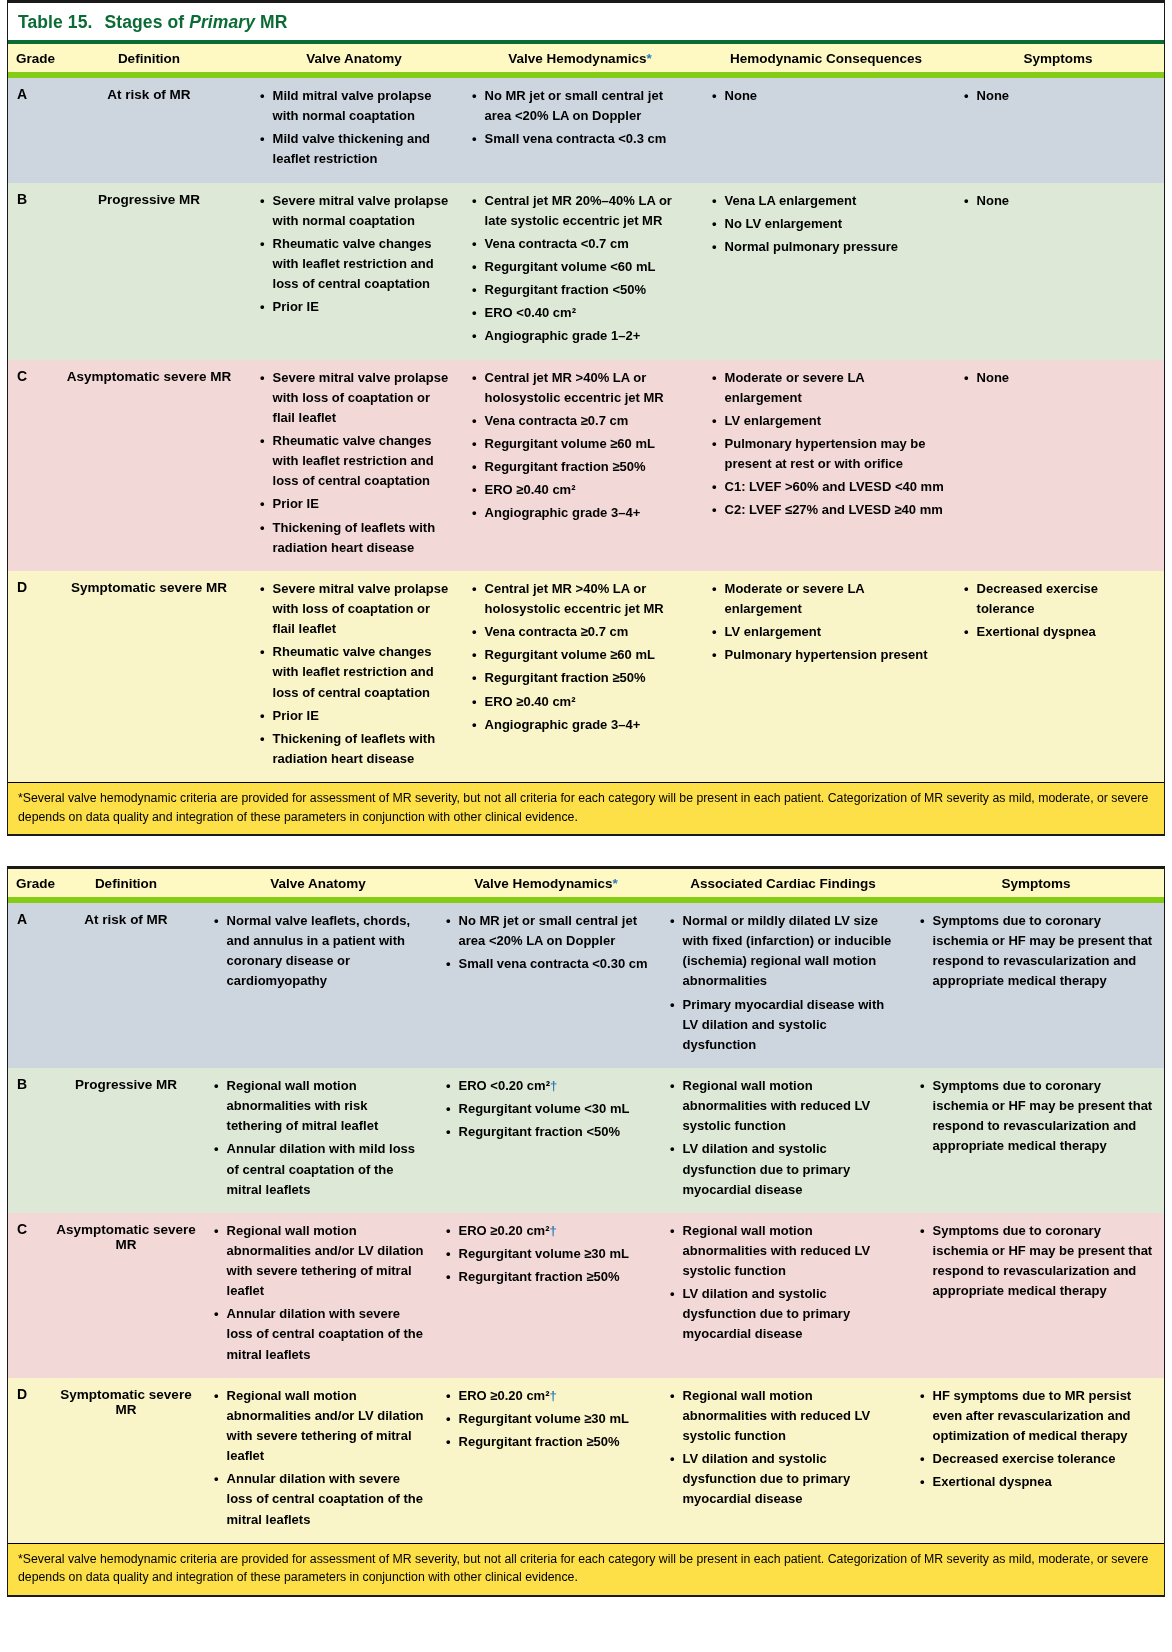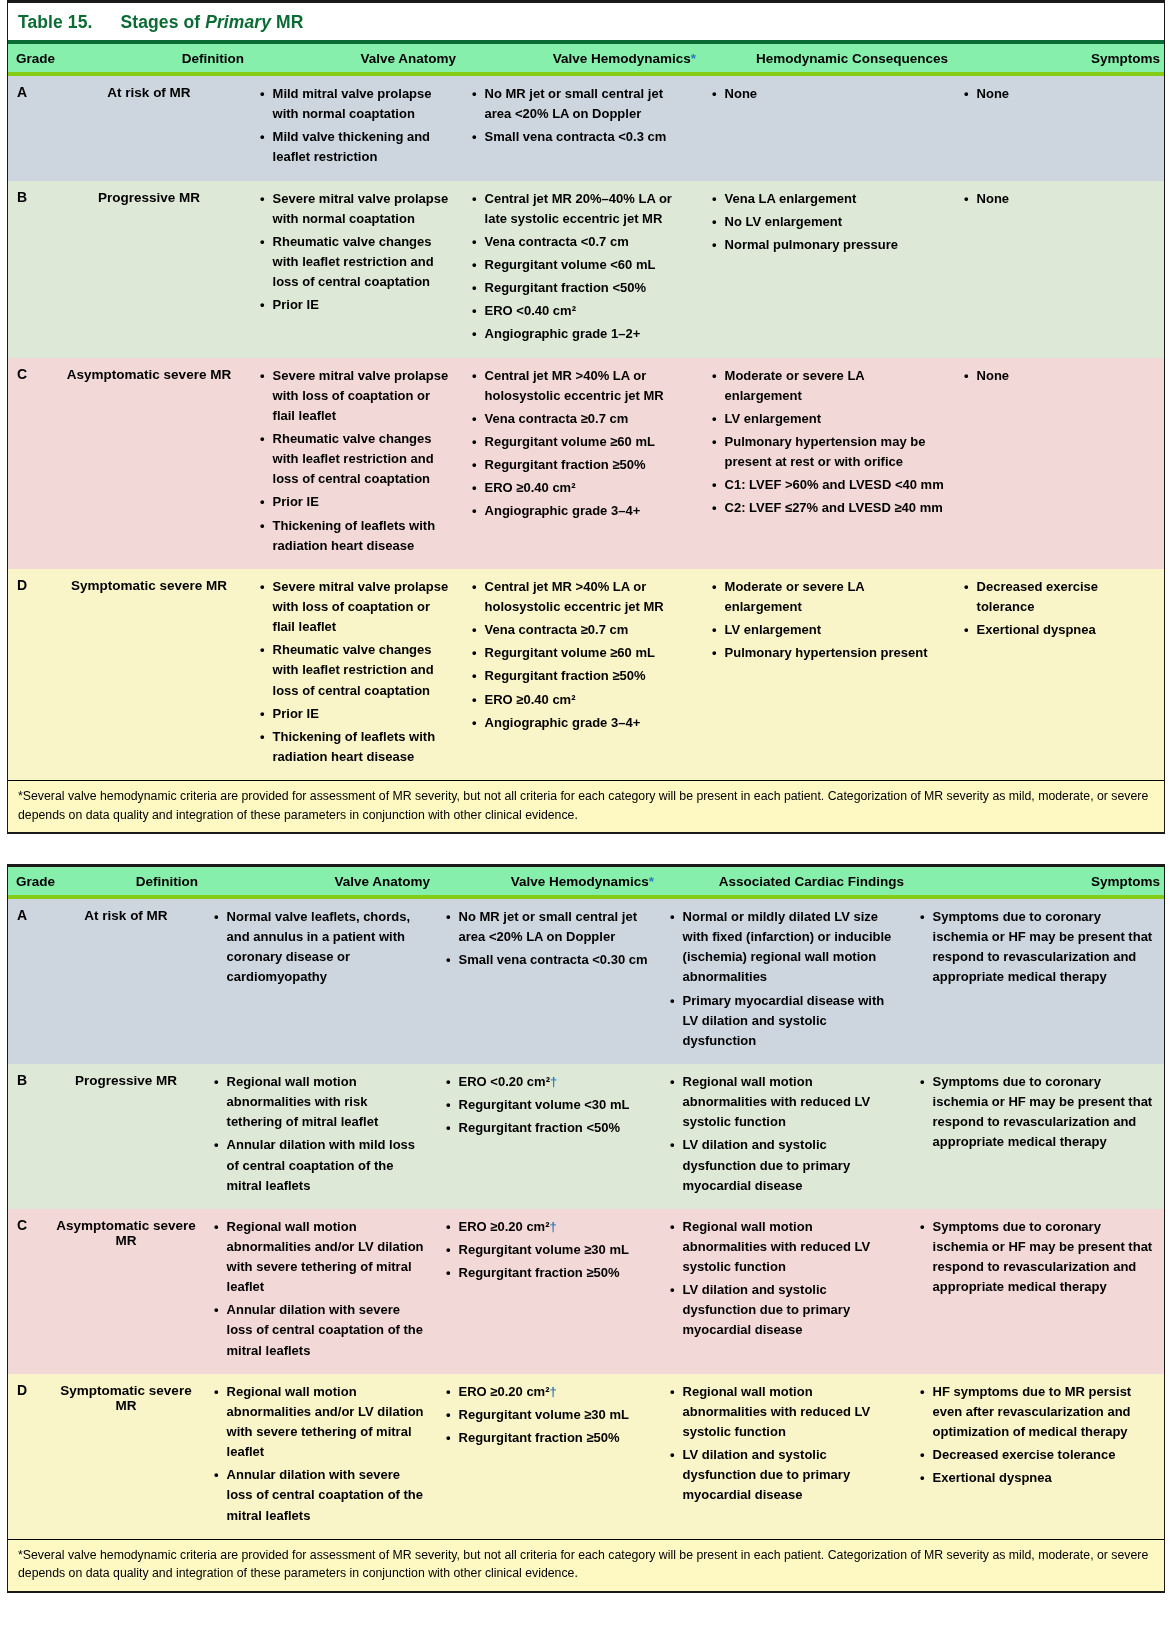--- a/index.html
+++ b/index.html
@@ -11,39 +11,39 @@
   }
   #tables-root{ padding:0; }
   .table-block{
     margin:0 7px 30px; background:#fff;
     border:1px solid #1a1a1a; border-top-width:3px; border-bottom-width:2px;
   }
   .table-title{
     padding:9px 10px 7px; border-bottom:4px solid var(--green);
     color:var(--green); font-size:17.5px; font-weight:bold; letter-spacing:.1px;
   }
-  .title-label{ margin-right:28px; }
+  .title-label{ margin-right:12px; }
   .trow{ display:grid; }
   .table-15 .trow{ grid-template-columns:42px 198px 212px 240px 252px 1fr; }
   .table-16 .trow{ grid-template-columns:42px 152px 232px 224px 250px 1fr; }
-  .thead{ background:#86efac; border-bottom:4px solid #84cc16; }
-  .th{ font-size:13.5px; font-weight:bold; text-align:right; padding:7px 4px 6px; }
+  .thead{ background:#fef9c3; border-bottom:6px solid #84cc16; }
+  .th{ font-size:13.5px; font-weight:bold; text-align:center; padding:7px 4px 6px; }
   .th.col0{ text-align:left; padding-left:8px; }
   .accent{ color:var(--blue); }
   .td{ padding:8px 6px 10px; }
   .td.grade{ font-size:14px; font-weight:bold; padding-left:9px; }
   .td.definition{ font-size:13.5px; font-weight:bold; text-align:center; padding:9px 6px 24px; }
   .bullets{ list-style:none; margin:0; padding:0 2px 0 6px; }
   .bullet-item{
     display:flex; gap:8px; font-size:13px; font-weight:bold;
     line-height:1.55; margin:0 0 3px;
   }
   .bullet{ flex:0 0 auto; }
   .bullet-text{ flex:1; }
-  .footnotes{ border-top:1.5px solid #000; background:#fef9c3; padding:6px 10px 8px; }
+  .footnotes{ border-top:1.5px solid #000; background:#fde047; padding:6px 10px 8px; }
   .footnote{ margin:0; font-size:12.3px; line-height:1.5; }
   .footnote.indent{ text-indent:14px; }
 </style>
 </head>
 <body>
 
 <main id="tables-root">
     <section class="table-block table-15">
       <div class="table-title"><span class="title-label">Table 15.</span><span class="title-rest">Stages of <i>Primary</i> MR</span></div>
       <div class="trow thead">

